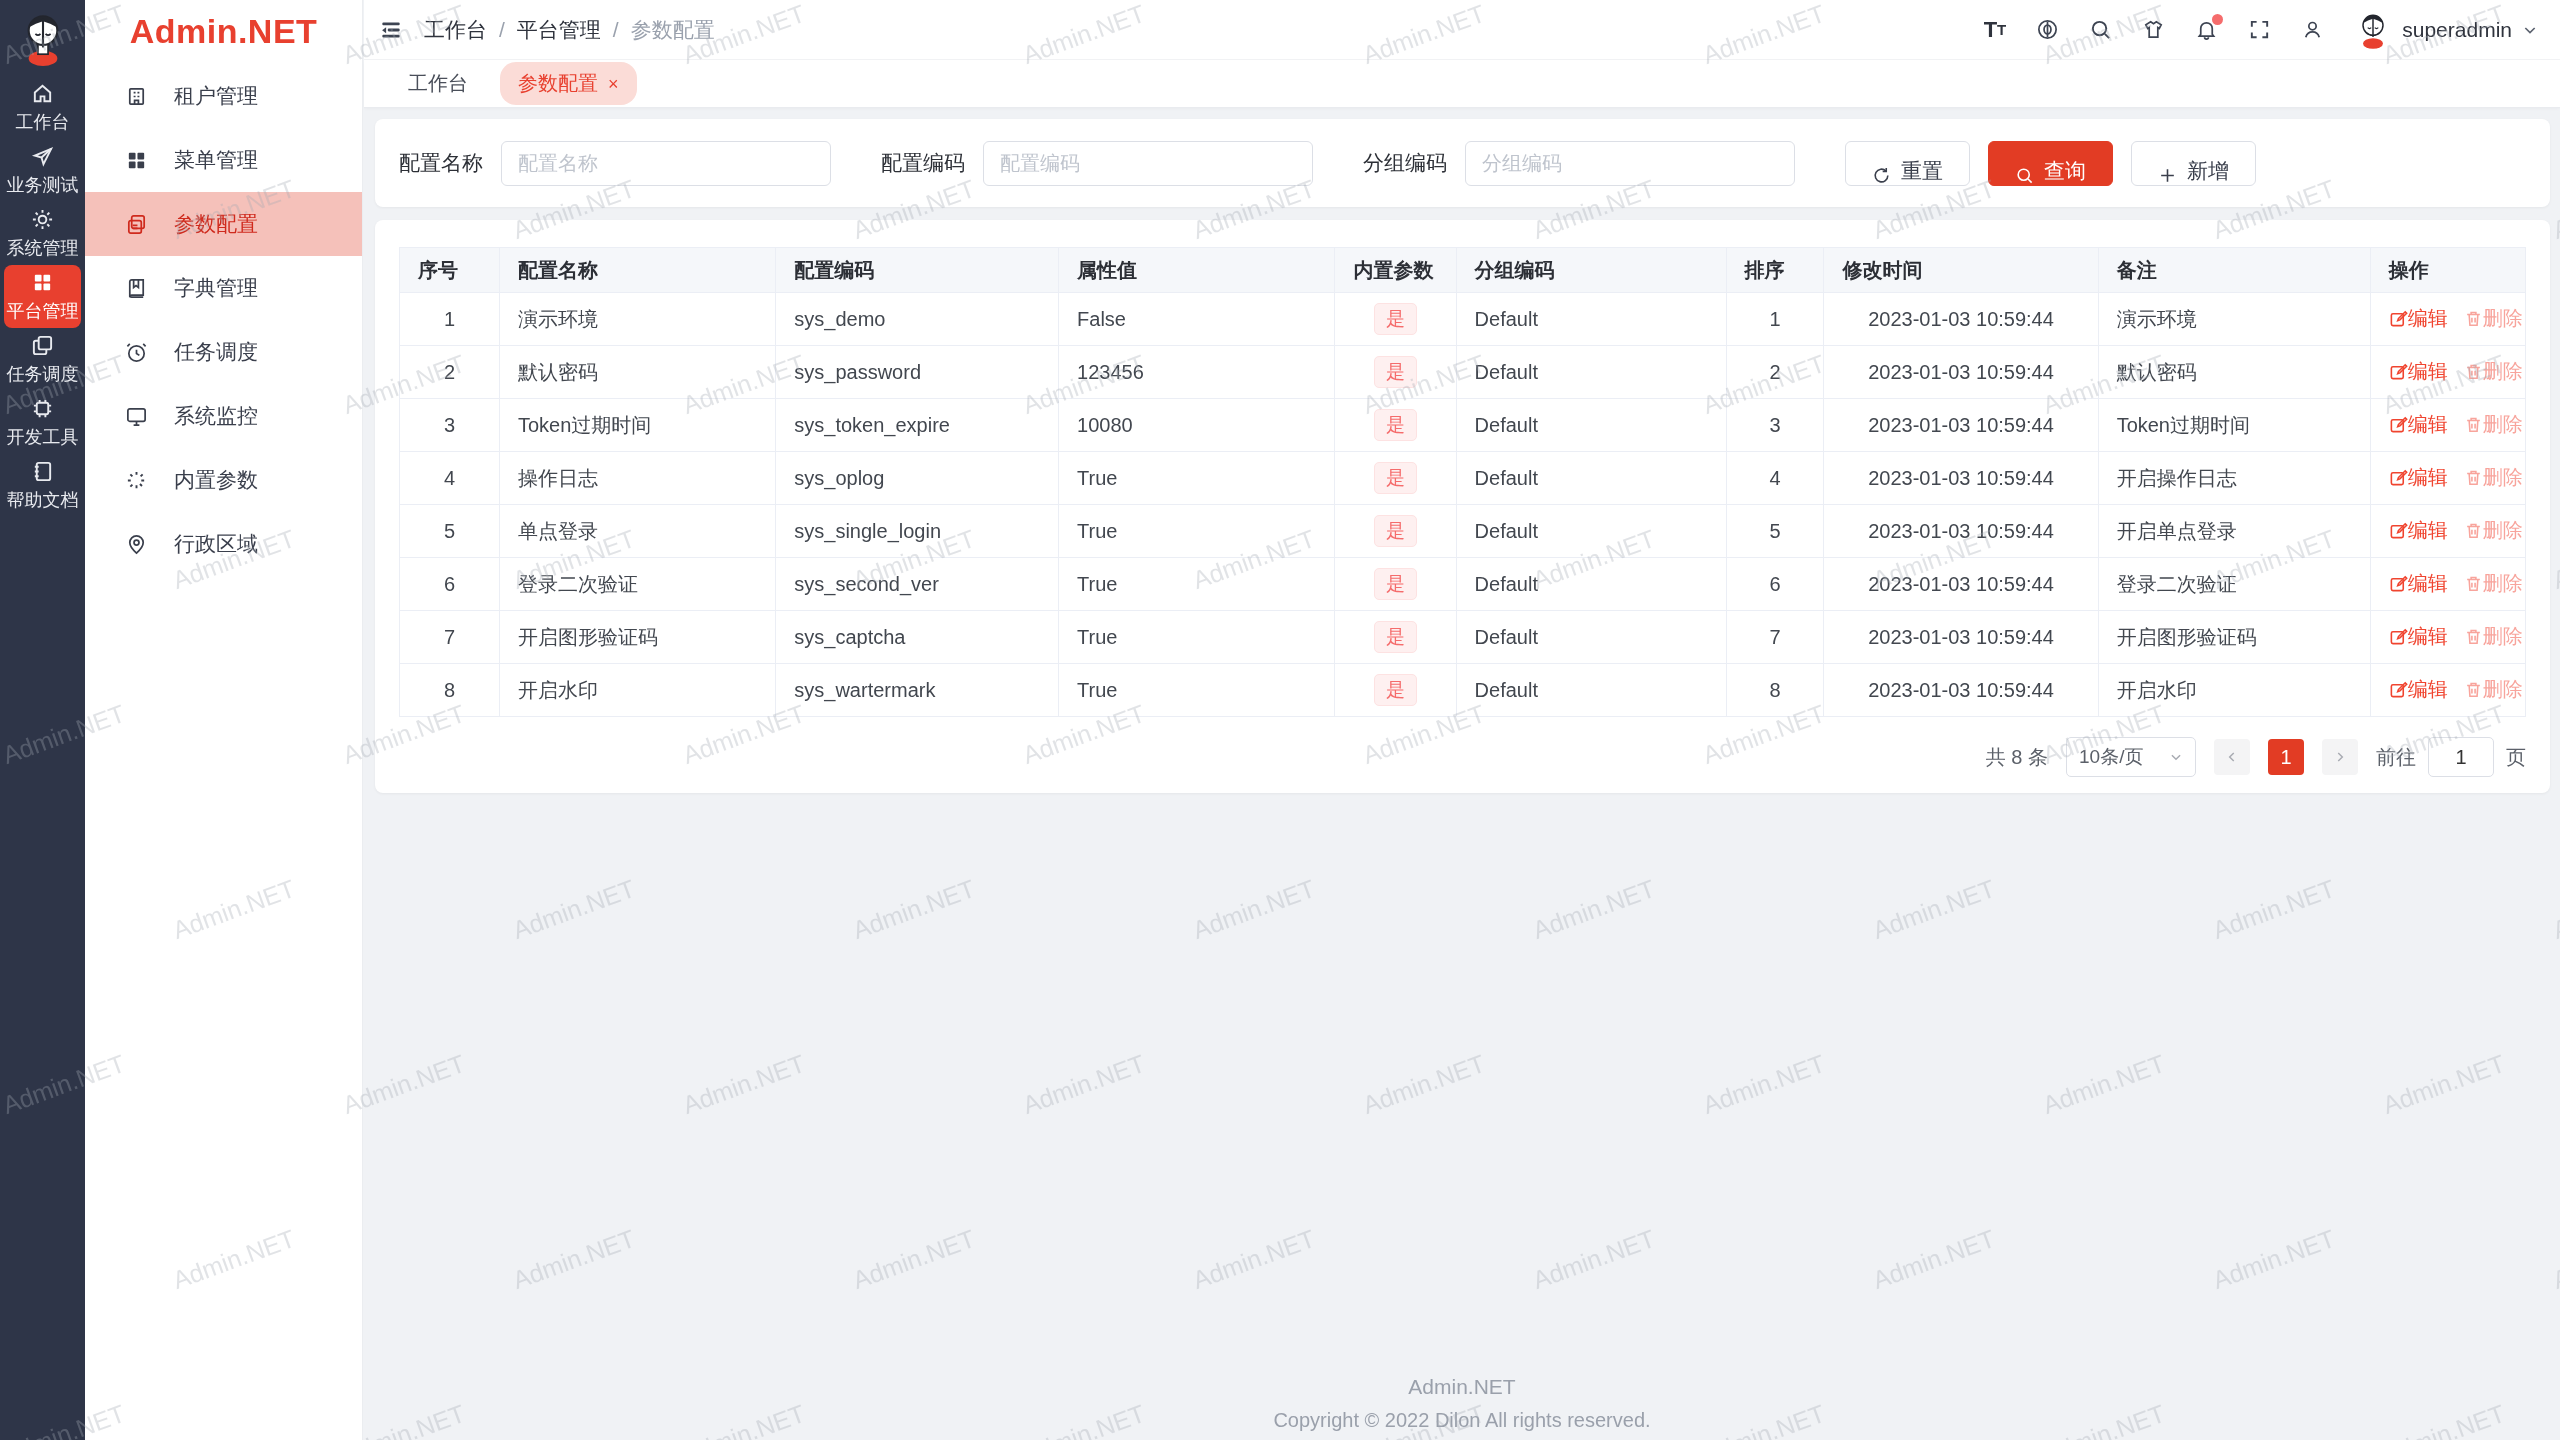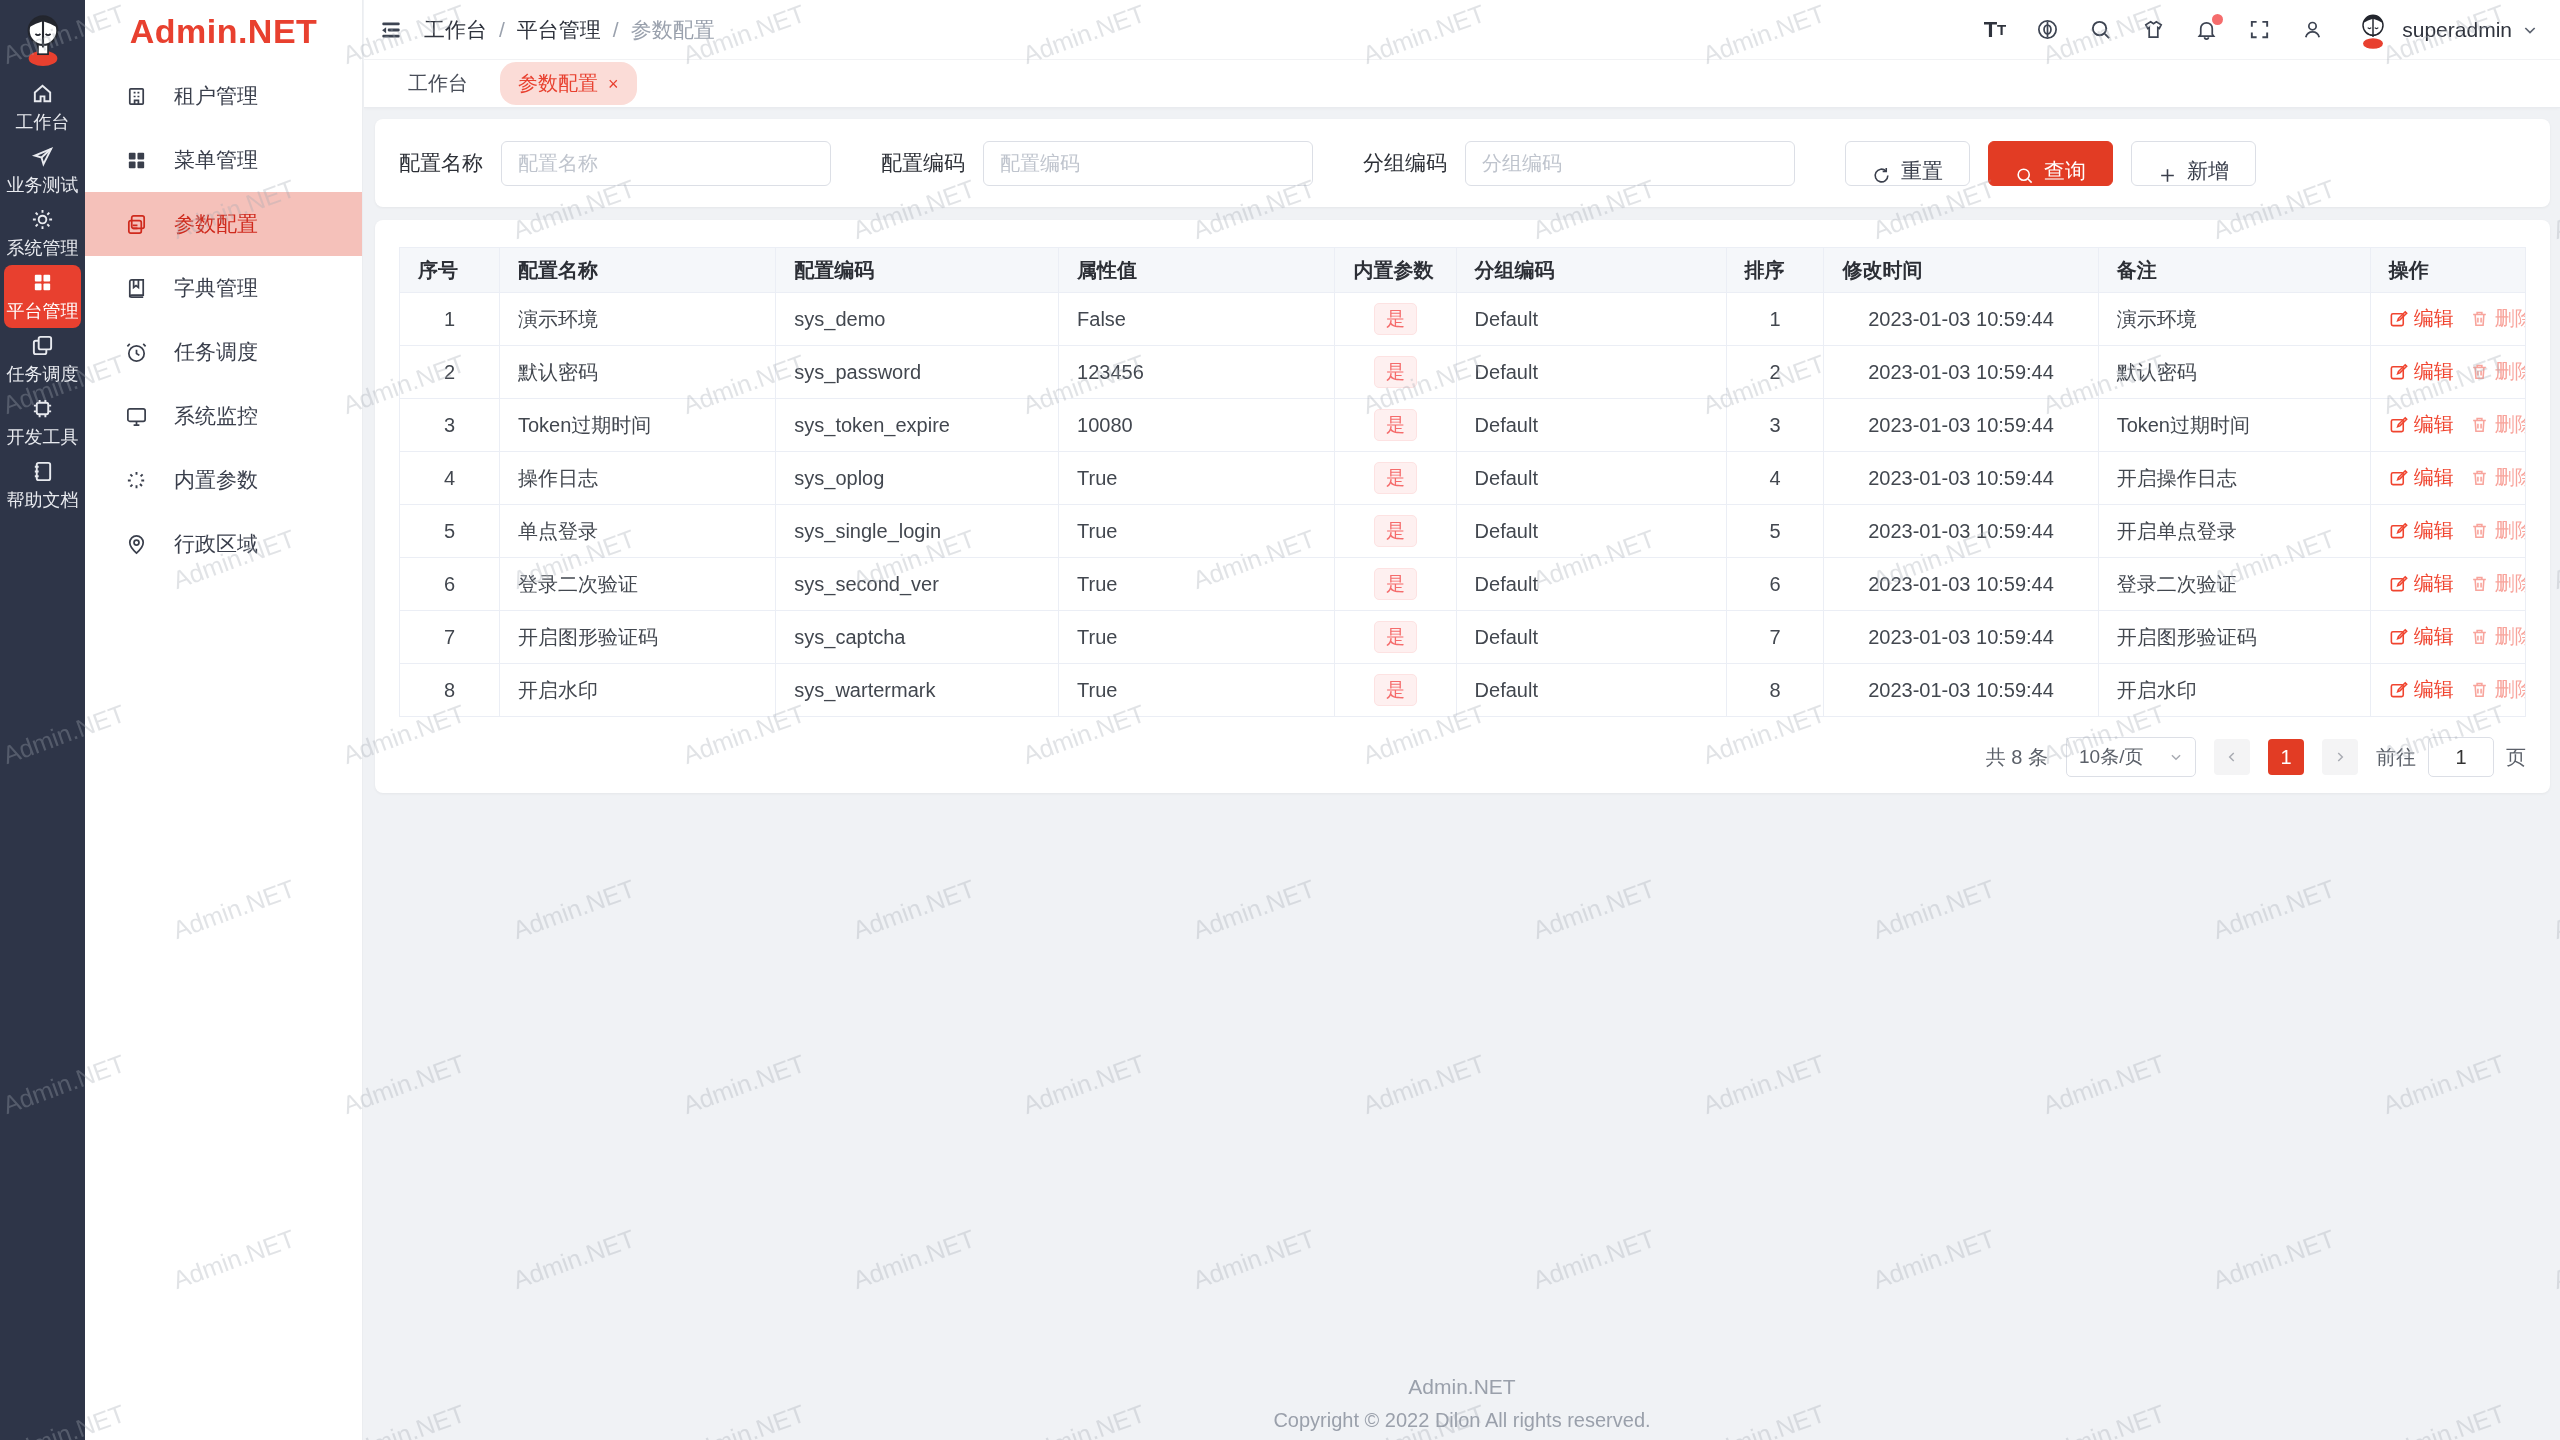--- a/index.html
+++ b/index.html
@@ -58,21 +58,21 @@
   .btn svg { width:19px; height:19px; }
   .btn.primary { background:#e23c24; border-color:#e23c24; color:#fff; }
 
   .table-card { padding:27px 24px 16px; min-height:557px; }
   table.grid { width:100%; border-collapse:collapse; table-layout:fixed; }
   table.grid th, table.grid td { border:1px solid #ebeef5; font-size:20px; overflow:hidden; white-space:nowrap; }
   table.grid th { background:#f5f7fa; color:#2c2f36; font-weight:bold; height:45px; padding:0 18px; text-align:left; }
   table.grid td { height:53px; color:#42474f; padding:0 18px; background:#fff; }
   th.center, td.center { text-align:center; padding:0 4px; }
   .tag-yes { display:inline-block; background:#fef0f0; border:1px solid #fde2e2; color:#f56c6c; font-size:19px; padding:3px 11px; border-radius:5px; line-height:1.3; }
-  .op-link { display:inline-flex; align-items:center; gap:6px; font-size:20px; cursor:pointer; }
+  .op-link { display:inline-flex; align-items:center; font-size:20px; cursor:pointer; }
   .op-link svg { width:19px; height:19px; }
   .op-edit { color:#f0442f; margin-right:16px; }
   .op-del { color:#f8a49c; }
 
   .pagination { display:flex; align-items:center; justify-content:flex-end; gap:18px; margin-top:20px; height:40px; }
   .pg-total { font-size:20px; color:#5b6069; }
   .pg-size { width:130px; height:40px; border:1px solid #dcdfe6; border-radius:5px; display:flex; align-items:center; justify-content:space-between; padding:0 12px; font-size:19px; color:#5b6069; cursor:pointer; }
   .pg-size svg { width:14px; height:14px; color:#a8abb2; }
   .pg-btn { width:36px; height:36px; border-radius:4px; background:#f4f4f5; display:flex; align-items:center; justify-content:center; color:#a8abb2; cursor:pointer; }
   .pg-btn svg { width:14px; height:14px; }

